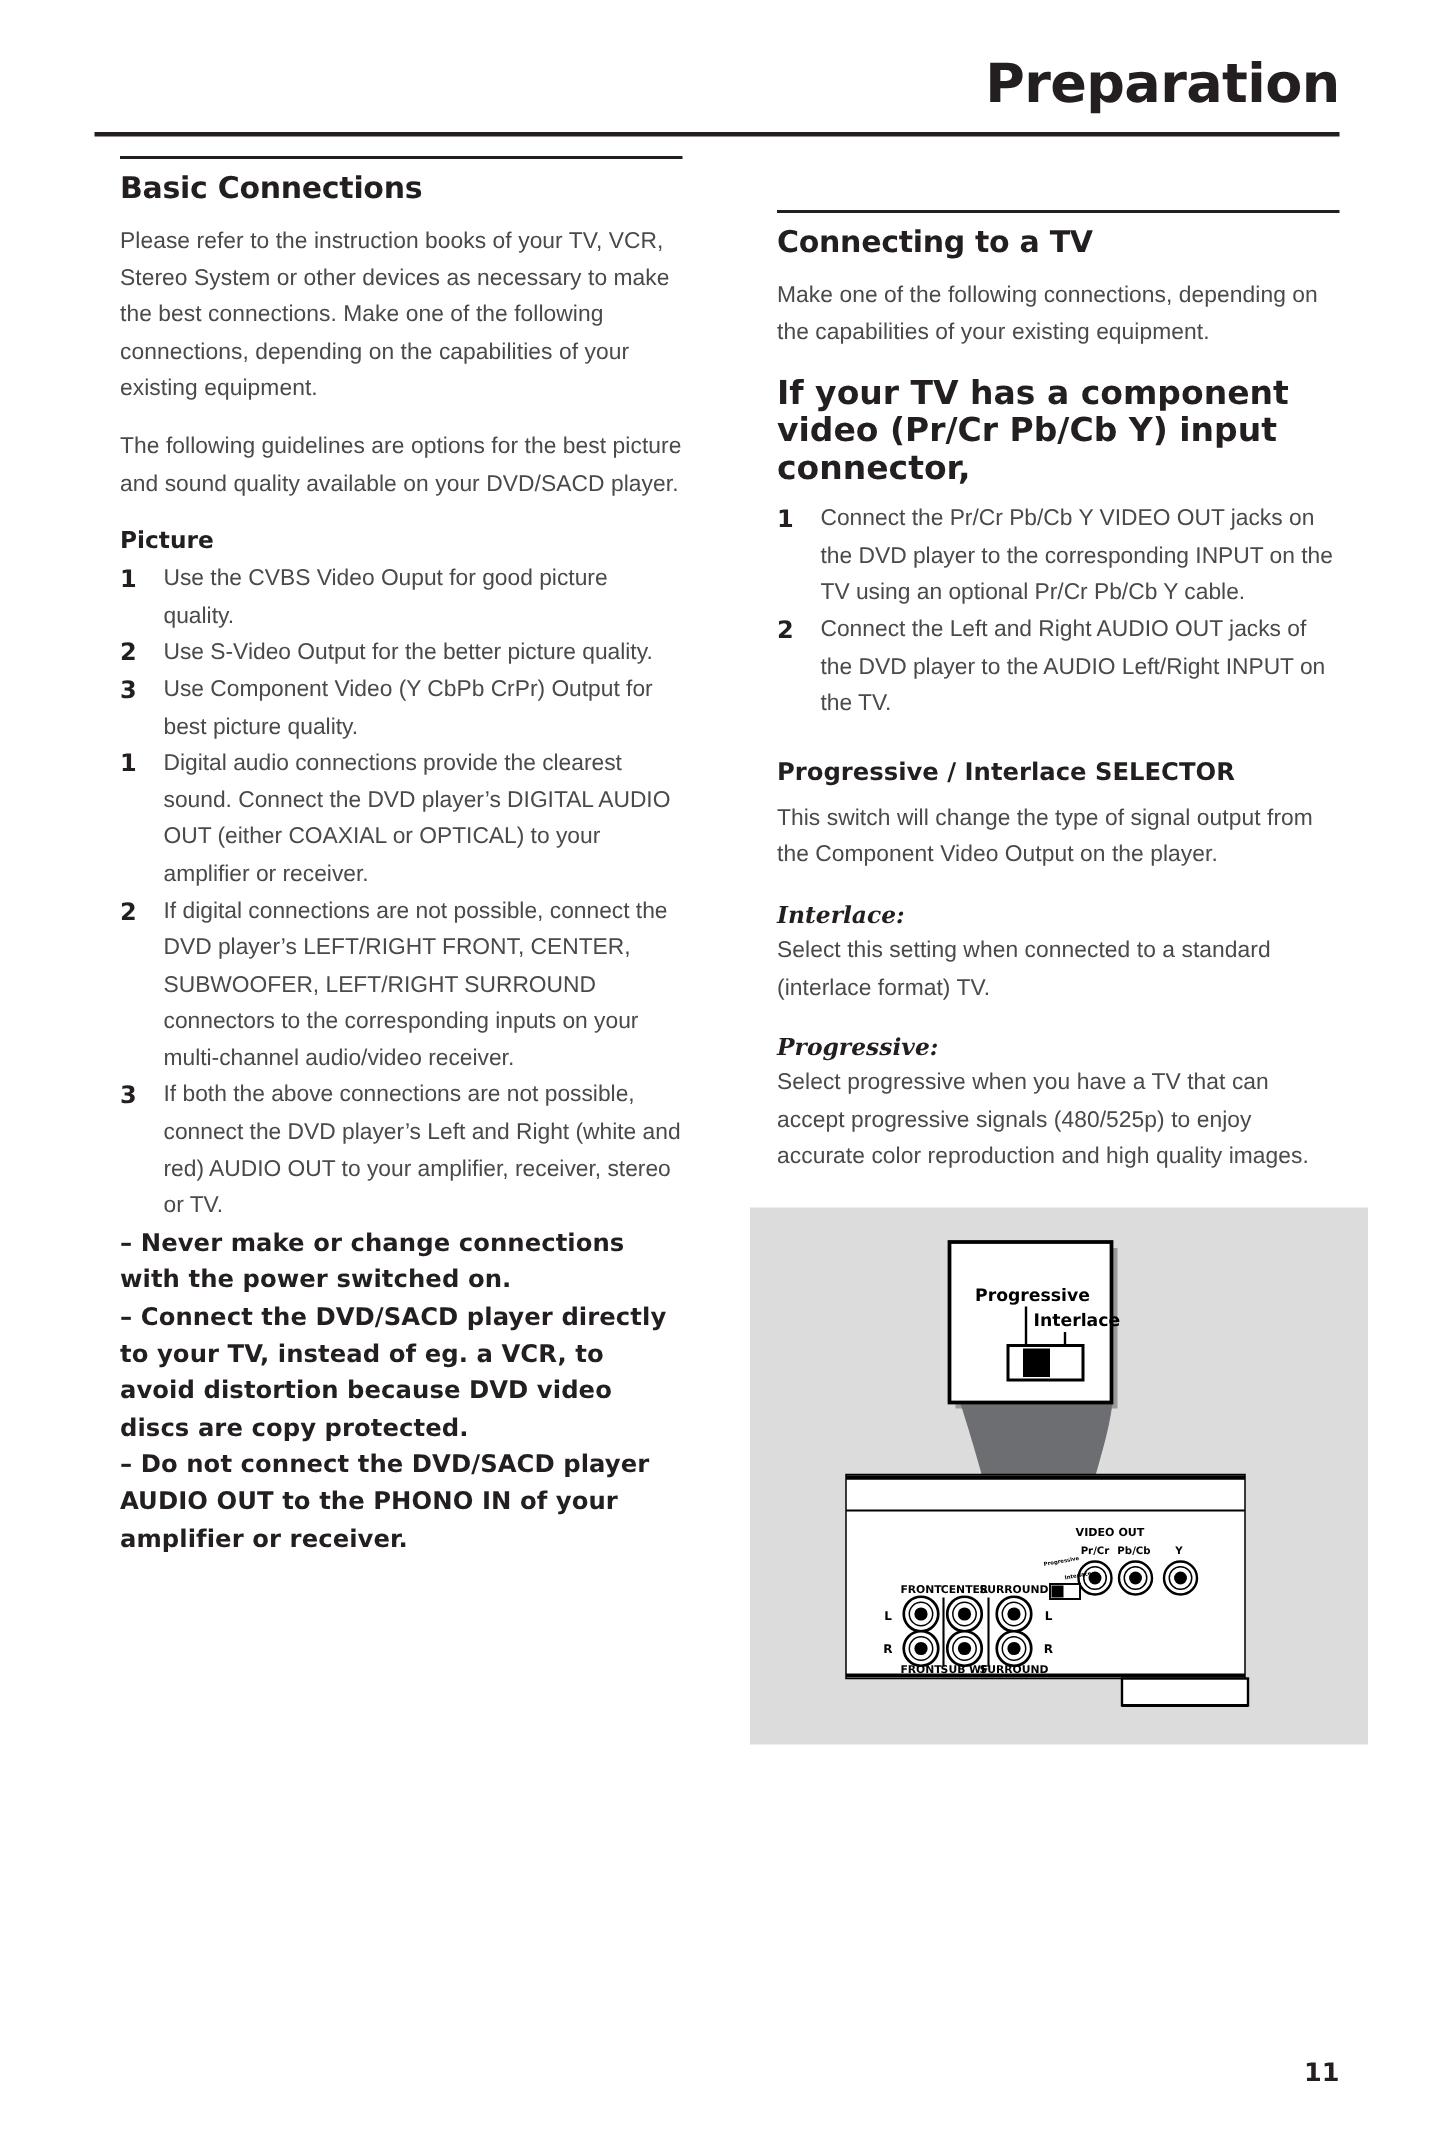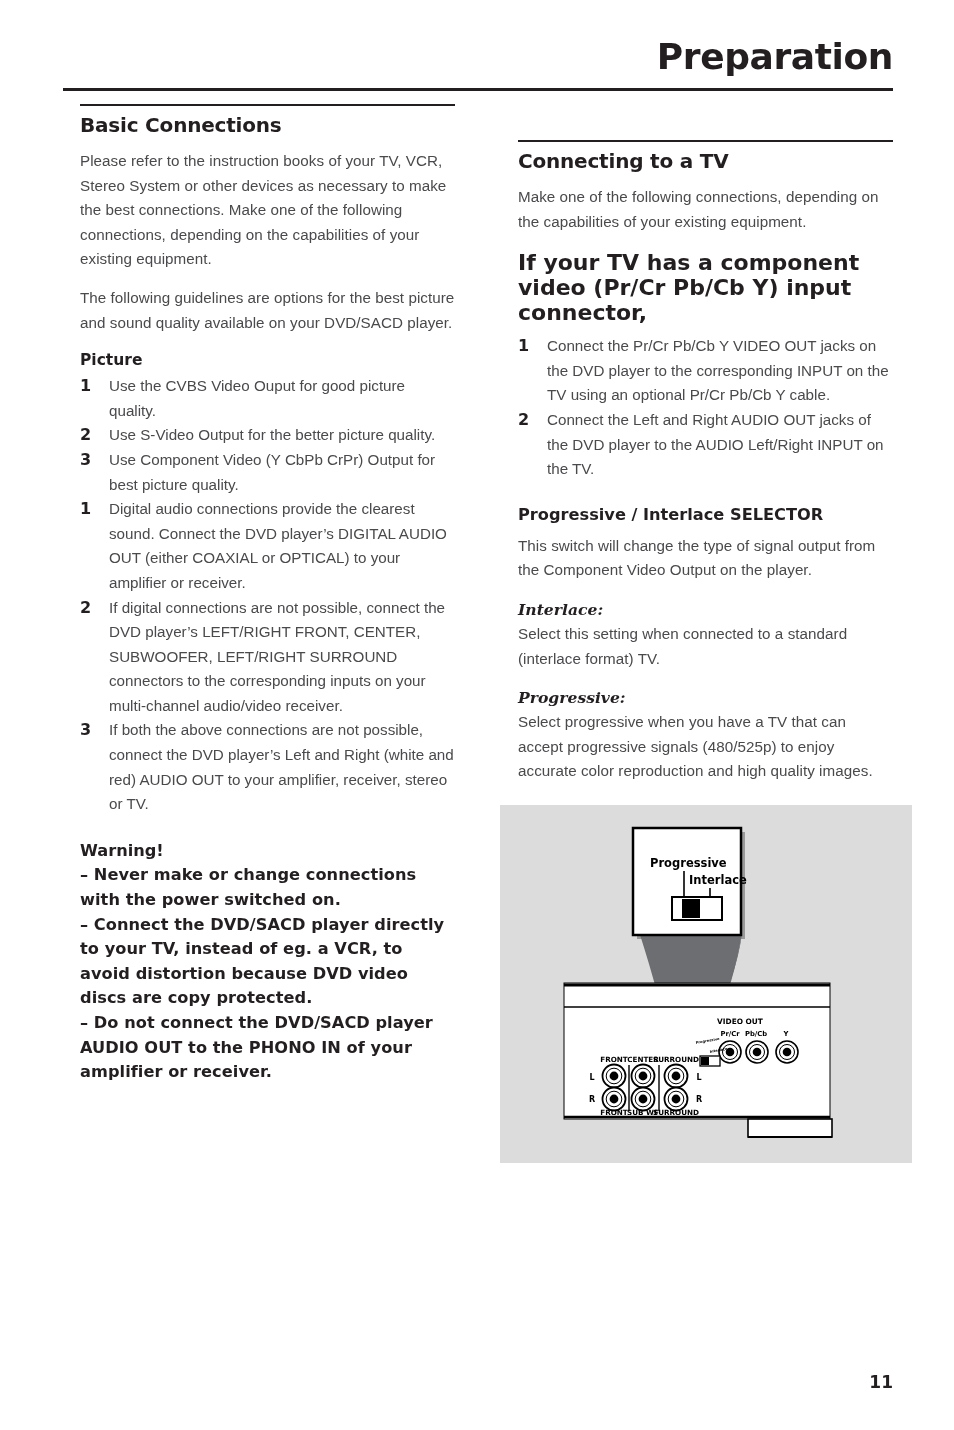--- a/index.html
+++ b/index.html
@@ -203,21 +203,20 @@
     <li>
       <span class="num">2</span>
       <span>If digital connections are not possible, connect the DVD player’s LEFT/RIGHT FRONT, CENTER, SUBWOOFER, LEFT/RIGHT SURROUND connectors to the corresponding inputs on your multi-channel audio/video receiver.</span>
     </li>
     <li>
       <span class="num">3</span>
       <span>If both the above connections are not possible, connect the DVD player’s Left and Right (white and red) AUDIO OUT to your amplifier, receiver, stereo or TV.</span>
     </li>
   </ol>
 
-  <div class="warning-head">Warning!</div>
   <p class="warning-body">– Never make or change connections with the power switched on.</p>
   <p class="warning-body">– Connect the DVD/SACD player directly to your TV, instead of eg. a VCR,  to avoid distortion because DVD video discs are copy protected.</p>
   <p class="warning-body">– Do not connect the DVD/SACD player AUDIO OUT to the PHONO IN of your amplifier or receiver.</p>
 
 </div>
 
 <div class="col col-right">
 
   <div class="section-rule"></div>
   <h2 class="section-title">Connecting to a TV</h2>

